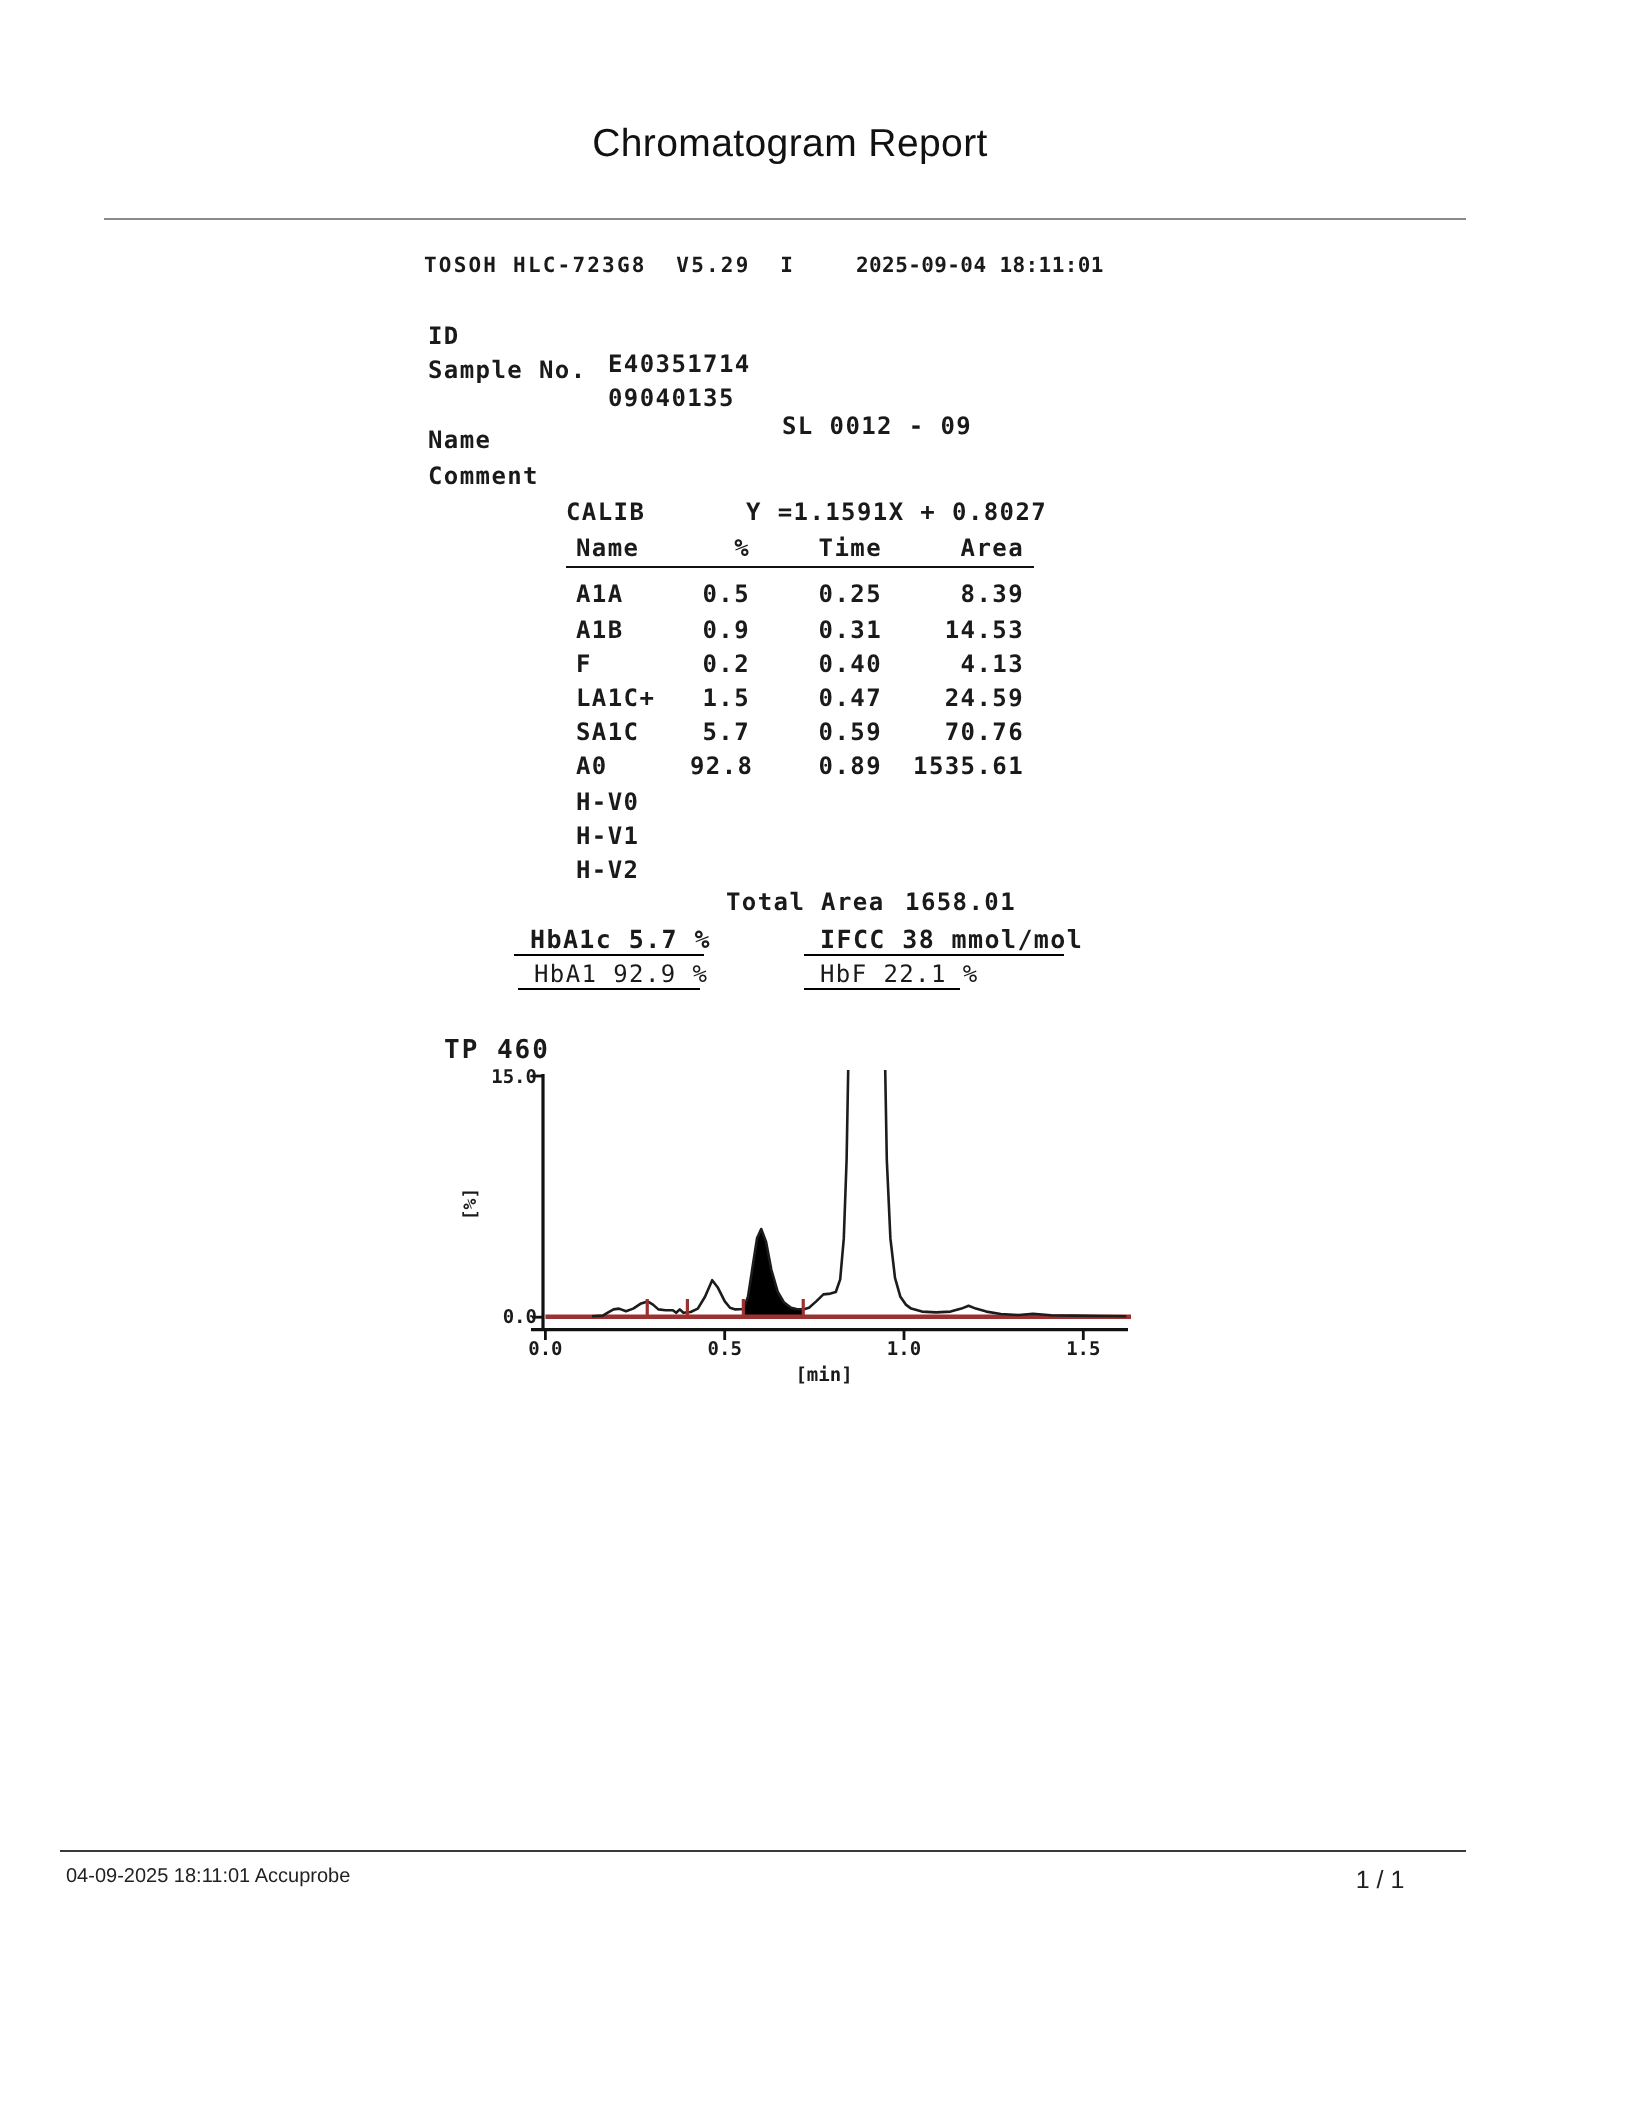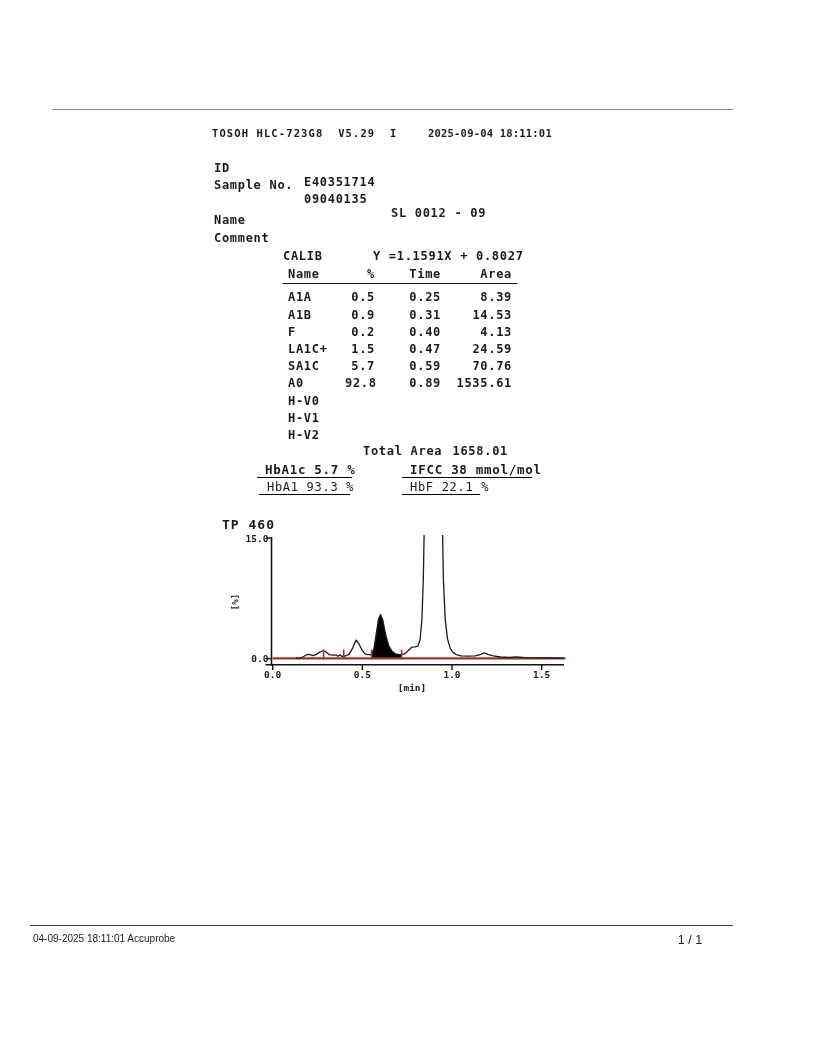--- a/index.html
+++ b/index.html
@@ -28,20 +28,21 @@
   .foot-left{left:33px;top:933px;font-size:10px;color:#222;}
   .foot-page{left:650px;top:933px;width:80px;text-align:center;font-size:12.5px;color:#222;}
   .company{left:420px;top:952px;font-size:11px;line-height:15.4px;color:#222;}
   svg text{font-family:"DejaVu Sans Mono", monospace;font-weight:bold;fill:#1a1a1a;}
 </style>
 </head>
 <body>
 
 <div class="page">
 
+  <div class="abs title">Chromatogram Report</div>
   <div class="abs top-rule"></div>
 
   <div class="abs mono dev" style="left:212px;top:127px;">TOSOH HLC-723G8  V5.29  I</div>
   <div class="abs mono dev" style="left:428px;top:127px;letter-spacing:0.2px;">2025-09-04 18:11:01</div>
 
   <div class="abs mono fieldrow" style="top:147px;">
     <span class="flabel">ID</span>
     <span class="fvalue">E40351714</span>
     <span class="fextra"></span>
   </div>
@@ -130,21 +131,21 @@
   <div class="abs mono" style="left:363px;top:444px;">Total Area</div>
   <div class="abs mono" style="left:440px;top:444px;width:68px;text-align:right;">1658.01</div>
 
   <div class="abs res" style="left:257px;top:462px;width:95px;">
     <span class="abs mono mono-in" style="font-size:12.5px;">HbA1c 5.7 %</span>
   </div>
   <div class="abs res" style="left:402px;top:462px;width:130px;">
     <span class="abs mono mono-in" style="font-size:12.5px;">IFCC 38 mmol/mol</span>
   </div>
   <div class="abs res res2" style="left:259px;top:480px;width:91px;">
-    <span class="abs mono mono-in">HbA1 93.3 %</span>
+    <span class="abs mono mono-in">HbA1 92.9 %</span>
   </div>
   <div class="abs res res2" style="left:402px;top:480px;width:78px;">
     <span class="abs mono mono-in">HbF 22.1 %</span>
   </div>
 
   <svg id="chart-svg" class="abs" style="left:205px;top:508px;" width="375" height="195" viewBox="205 508 375 195">
     <defs>
       <clipPath id="plotclip">
           <rect x="266" y="535" width="302" height="126"></rect>
         </clipPath>

